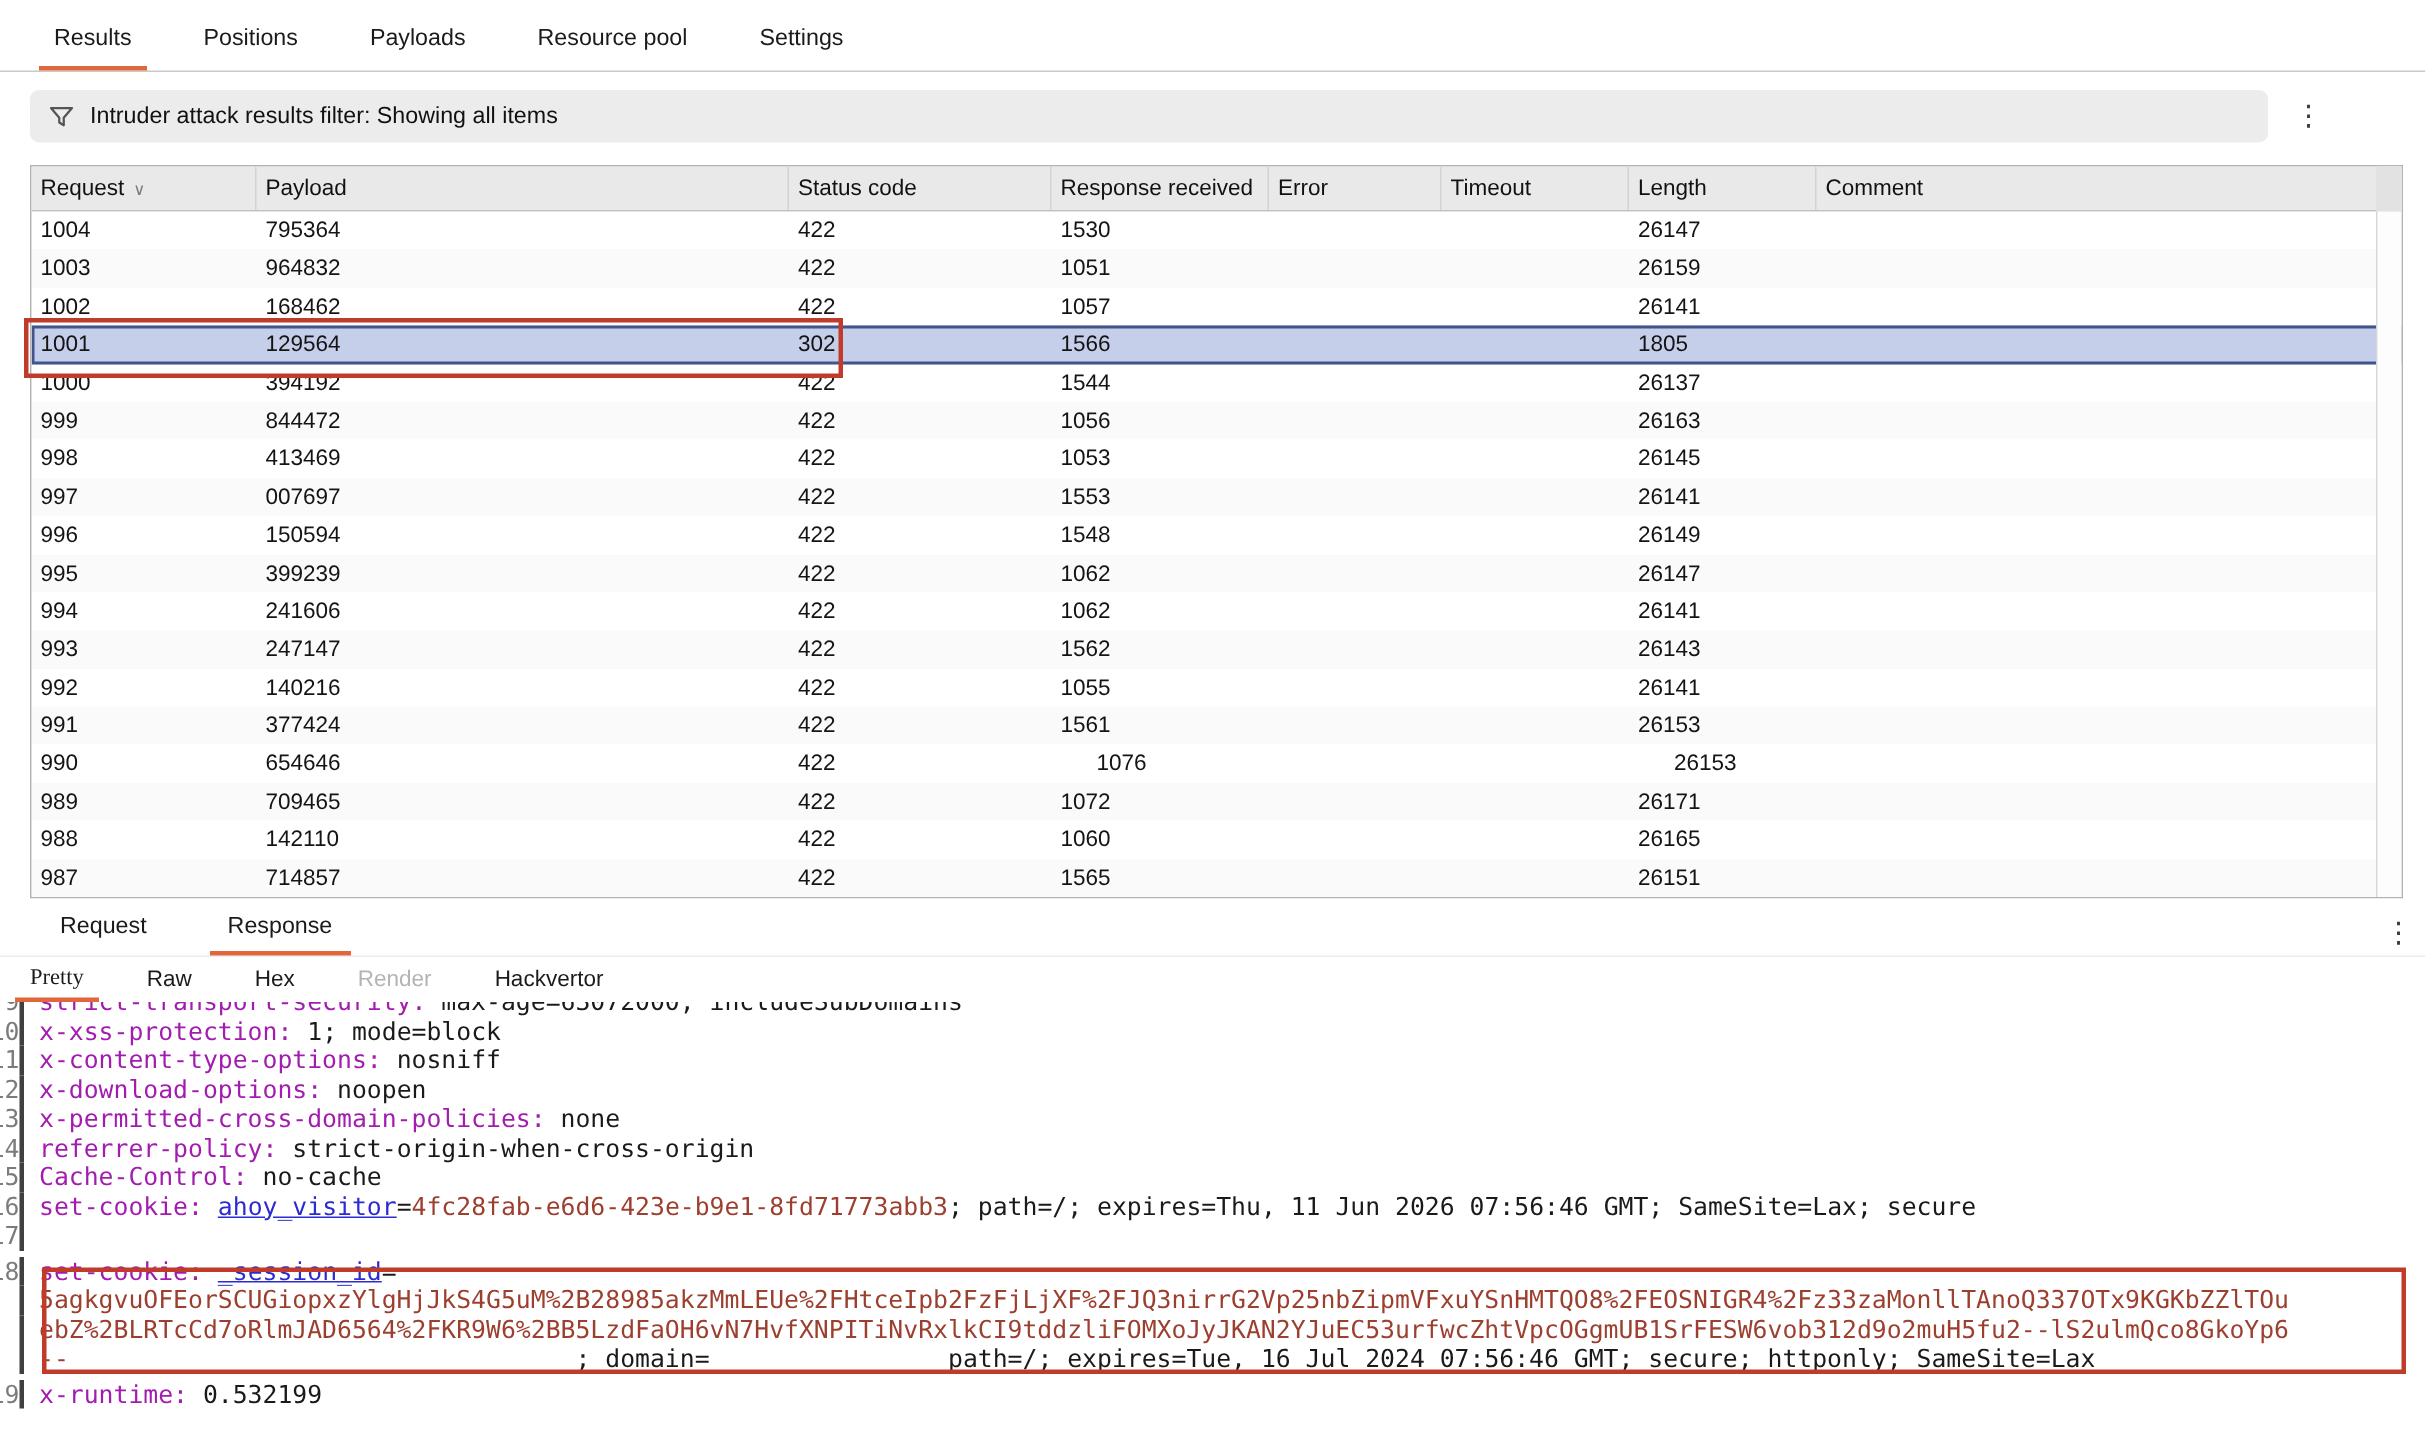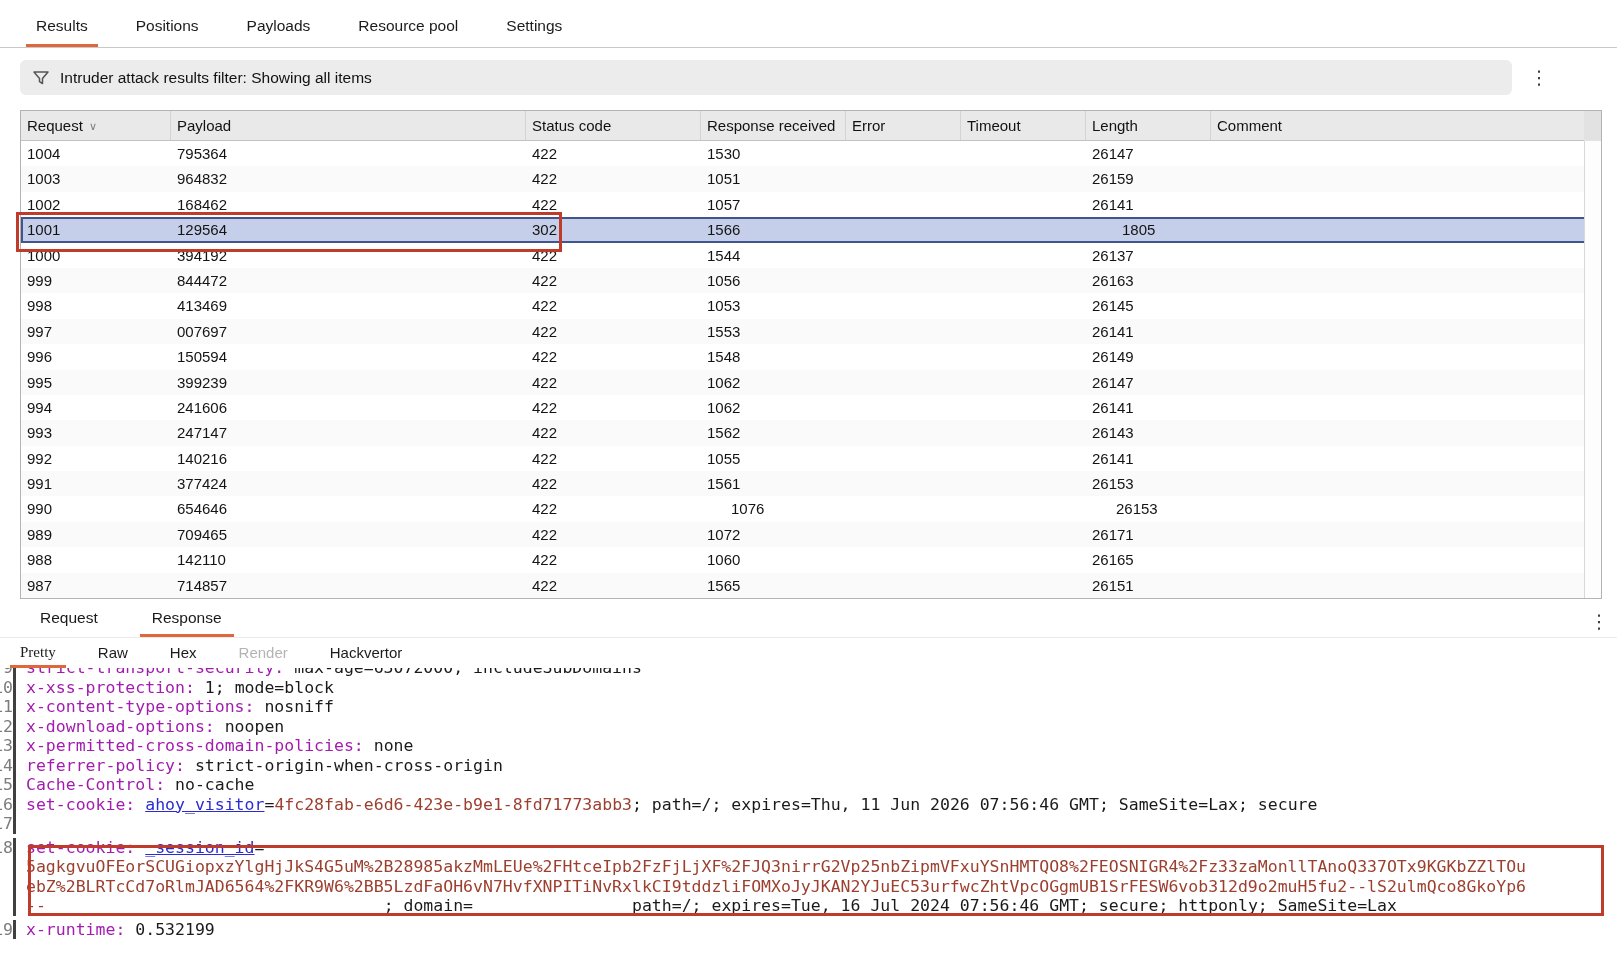--- a/index.html
+++ b/index.html
@@ -196,21 +196,21 @@
           <div class="td" style="width: 125px;">26141</div>
           <div class="td"></div>
         </div>
         <div class="tr sel">
           <div class="td" style="width: 150px;">1001</div>
           <div class="td" style="width: 355px;">129564</div>
           <div class="td" style="width: 175px;">302</div>
           <div class="td" style="width: 145px;">1566</div>
           <div class="td" style="width: 115px;"></div>
           <div class="td" style="width: 125px;"></div>
-          <div class="td" style="width: 125px; margin-left: 30px;">1805</div>
+          <div class="td" style="width: 125px;">1805</div>
           <div class="td"></div>
         </div>
         <div class="tr">
           <div class="td" style="width: 150px;">1000</div>
           <div class="td" style="width: 355px;">394192</div>
           <div class="td" style="width: 175px;">422</div>
           <div class="td" style="width: 145px;">1544</div>
           <div class="td" style="width: 115px;"></div>
           <div class="td" style="width: 125px;"></div>
           <div class="td" style="width: 125px;">26137</div>

